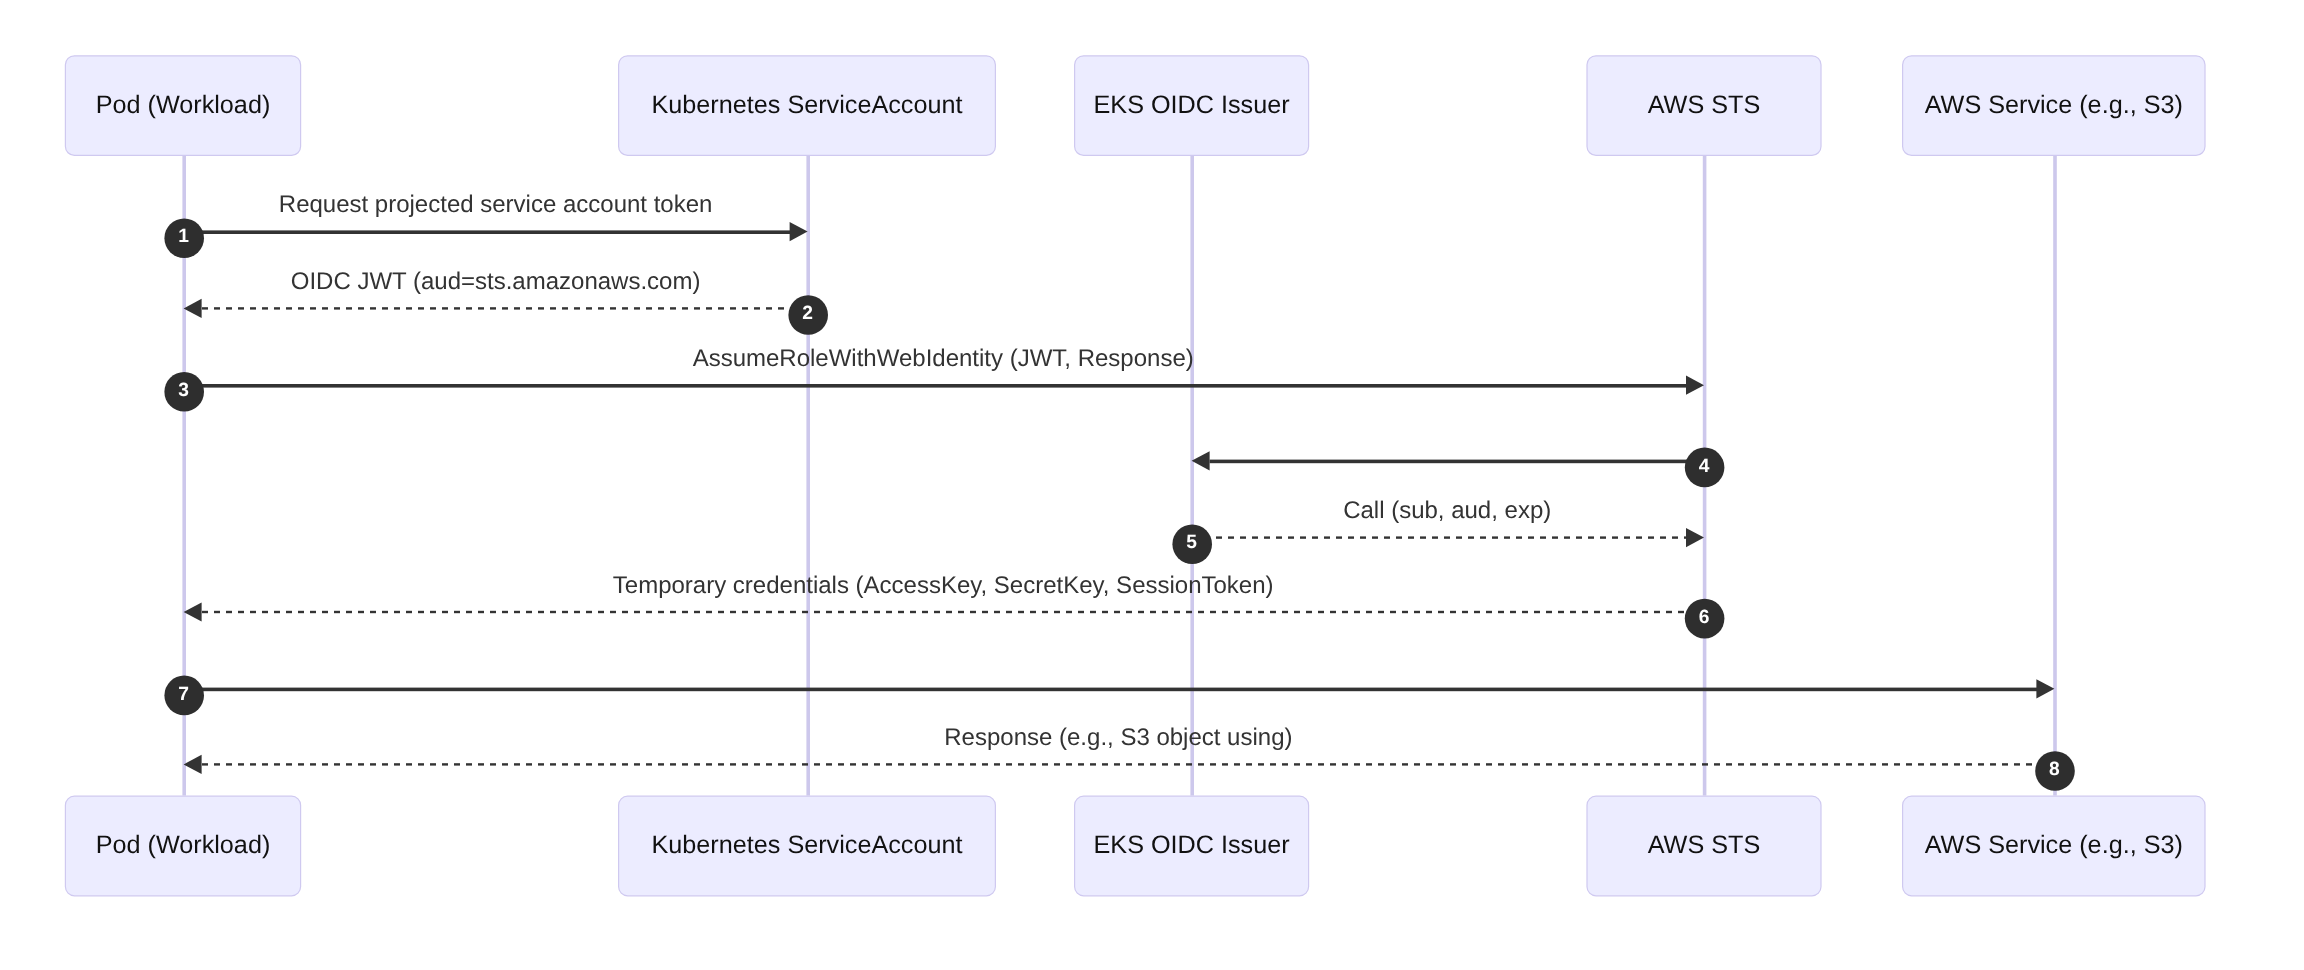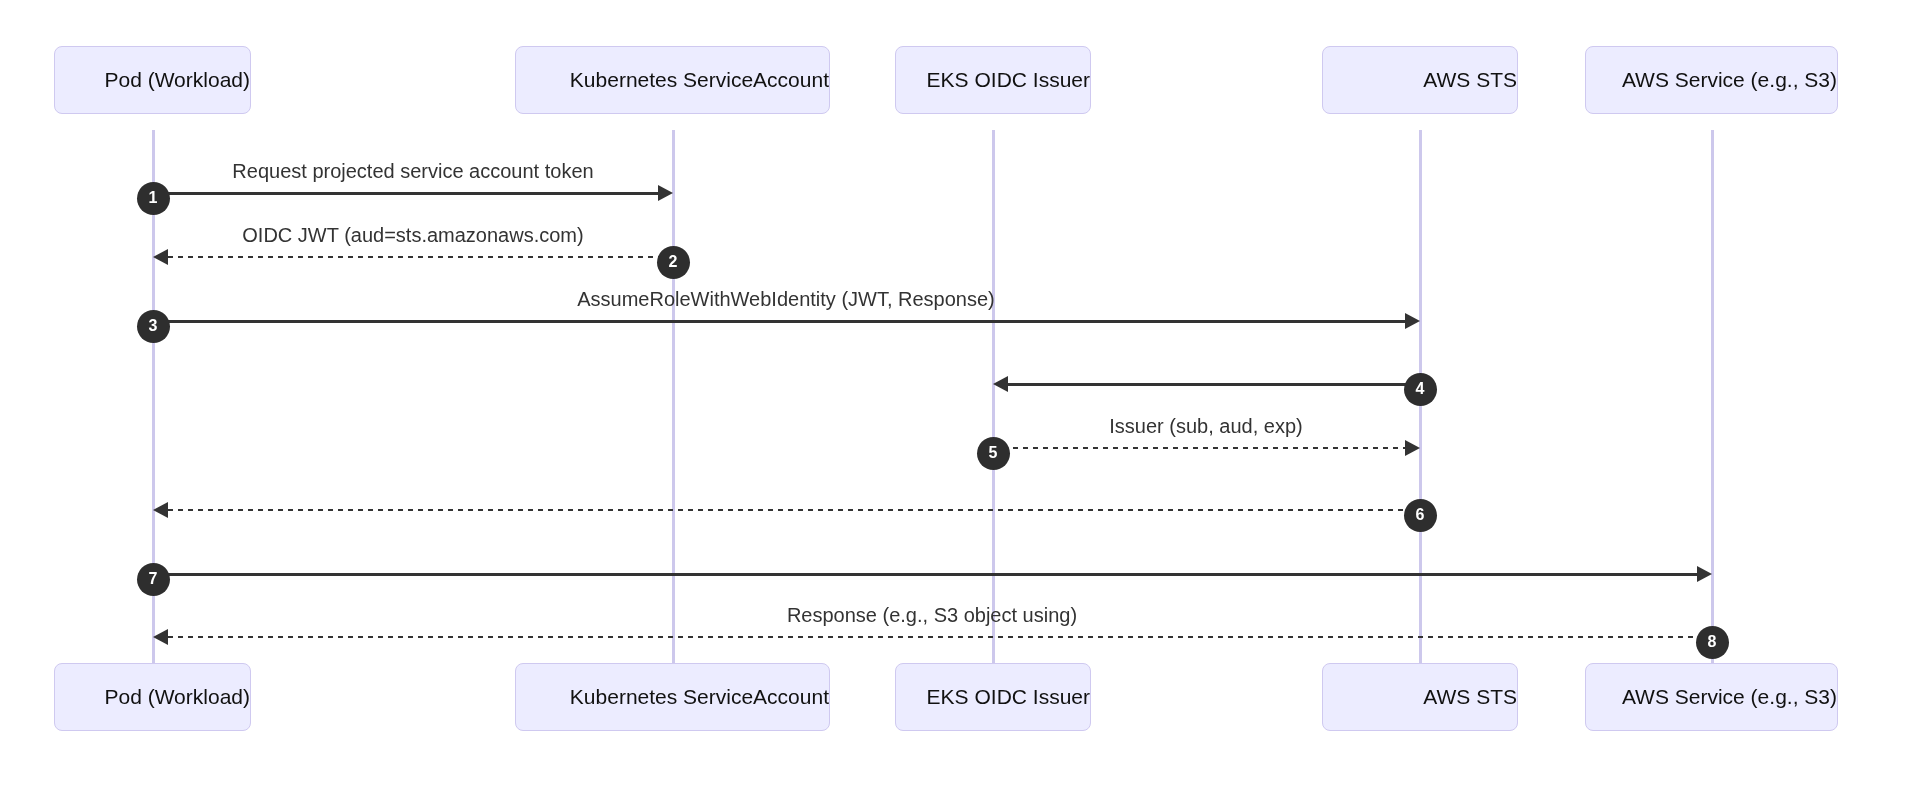--- a/index.html
+++ b/index.html
@@ -9,27 +9,27 @@
   .diagram {
     position: relative;
     width: 1920px;
     height: 808px;
     background: #ffffff;
     overflow: hidden;
   }
 
   .actor-box {
     position: absolute;
-    height: 68px;
+    height: 84px;
     background: #ECECFF;
     border: 1.5px solid #CFC9F0;
     border-radius: 8px;
     display: flex;
     align-items: center;
-    justify-content: flex-end;
+    justify-content: center;
     font-size: 21px;
     color: #111111;
     text-align: center;
   }
 
   .lifeline {
     position: absolute;
     top: 130px;
     height: 533px;
     width: 3px;
@@ -142,25 +142,26 @@
 
   <div class="msg-label" style="left:336px; top:288px">AssumeRoleWithWebIdentity (JWT, Response)</div>
   <div class="msg-line-solid" style="left:153px; top:319.5px; width:1253px"></div>
   <div class="arrowhead-right" style="left:1405px; top:313px"></div>
   <div class="seq-badge" style="left:136.5px; top:309.5px">3</div>
 
   <div class="msg-line-solid" style="left:1008px; top:382.5px; width:412px"></div>
   <div class="arrowhead-left" style="left:993px; top:376px"></div>
   <div class="seq-badge" style="left:1403.5px; top:372.5px">4</div>
 
-  <div class="msg-label" style="left:756px; top:415px">Issuer (sub, aud, exp)</div>
+  <div class="msg-label" style="left:756px; top:415px">Call (sub, aud, exp)</div>
   <div class="msg-line-dashed" style="left:993px; top:446.5px; width:412px"></div>
   <div class="arrowhead-right" style="left:1405px; top:440px"></div>
   <div class="seq-badge" style="left:976.5px; top:436.5px">5</div>
 
+  <div class="msg-label" style="left:336px; top:477px">Temporary credentials (AccessKey, SecretKey, SessionToken)</div>
   <div class="msg-line-dashed" style="left:168px; top:508.5px; width:1252px"></div>
   <div class="arrowhead-left" style="left:153px; top:502px"></div>
   <div class="seq-badge" style="left:1403.5px; top:498.5px">6</div>
 
   <div class="msg-line-solid" style="left:153px; top:572.5px; width:1545px"></div>
   <div class="arrowhead-right" style="left:1697px; top:566px"></div>
   <div class="seq-badge" style="left:136.5px; top:562.5px">7</div>
 
   <div class="msg-label" style="left:482px; top:604px">Response (e.g., S3 object using)</div>
   <div class="msg-line-dashed" style="left:168px; top:635.5px; width:1544px"></div>

